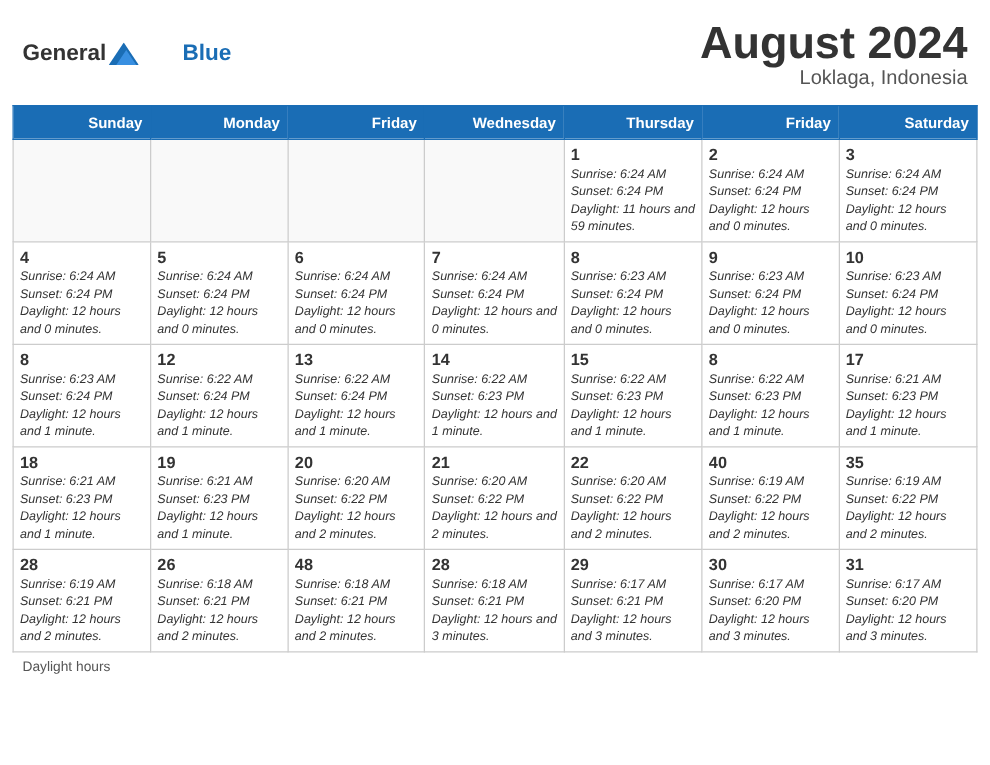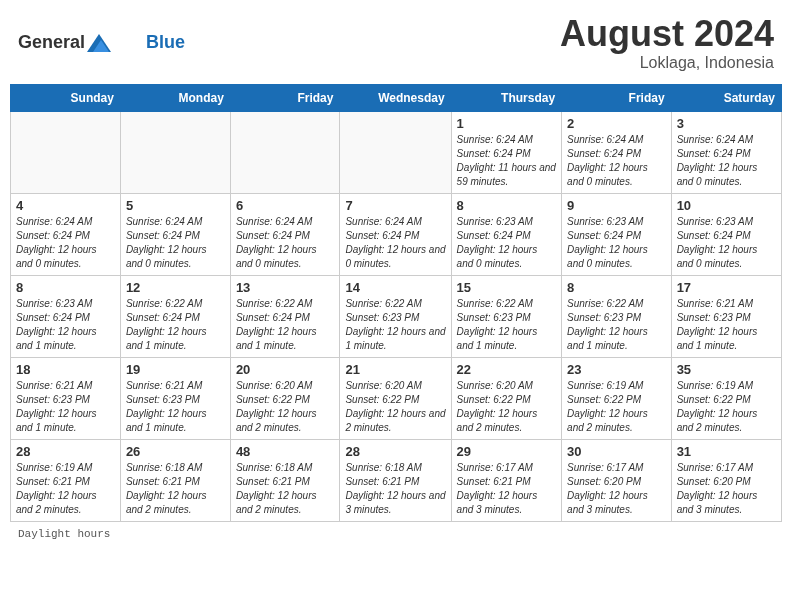--- a/index.html
+++ b/index.html
@@ -76,21 +76,20 @@
       font-size: 10px;
       color: #333;
       line-height: 1.4;
       font-style: italic;
     }
     .footer-note {
       margin-top: 6px;
       font-size: 11px;
       color: #555;
       padding-left: 8px;
-      font-family: Liberation Mono, monospace;
     }
   </style>
 </head>
 <body>
 
 <div class="header-area">
   <div class="logo">
     <span style="font-size:18px;font-weight:bold;color:#333;">General</span>
     <svg class="logo-icon" viewBox="0 0 24 18" xmlns="http://www.w3.org/2000/svg">
       <polygon points="0,18 12,0 24,18" fill="#1a6db5"></polygon>
@@ -254,21 +253,21 @@
 Sunset: 6:22 PM
 Daylight: 12 hours and 2 minutes.</div>
         </td>
         <td>
           <span class="day-number">22</span>
           <div class="day-info" style="white-space: pre-line;">Sunrise: 6:20 AM
 Sunset: 6:22 PM
 Daylight: 12 hours and 2 minutes.</div>
         </td>
         <td>
-          <span class="day-number">23</span>
+          <span class="day-number">40</span>
           <div class="day-info" style="white-space: pre-line;">Sunrise: 6:19 AM
 Sunset: 6:22 PM
 Daylight: 12 hours and 2 minutes.</div>
         </td>
         <td>
           <span class="day-number">35</span>
           <div class="day-info" style="white-space: pre-line;">Sunrise: 6:19 AM
 Sunset: 6:22 PM
 Daylight: 12 hours and 2 minutes.</div>
         </td>

